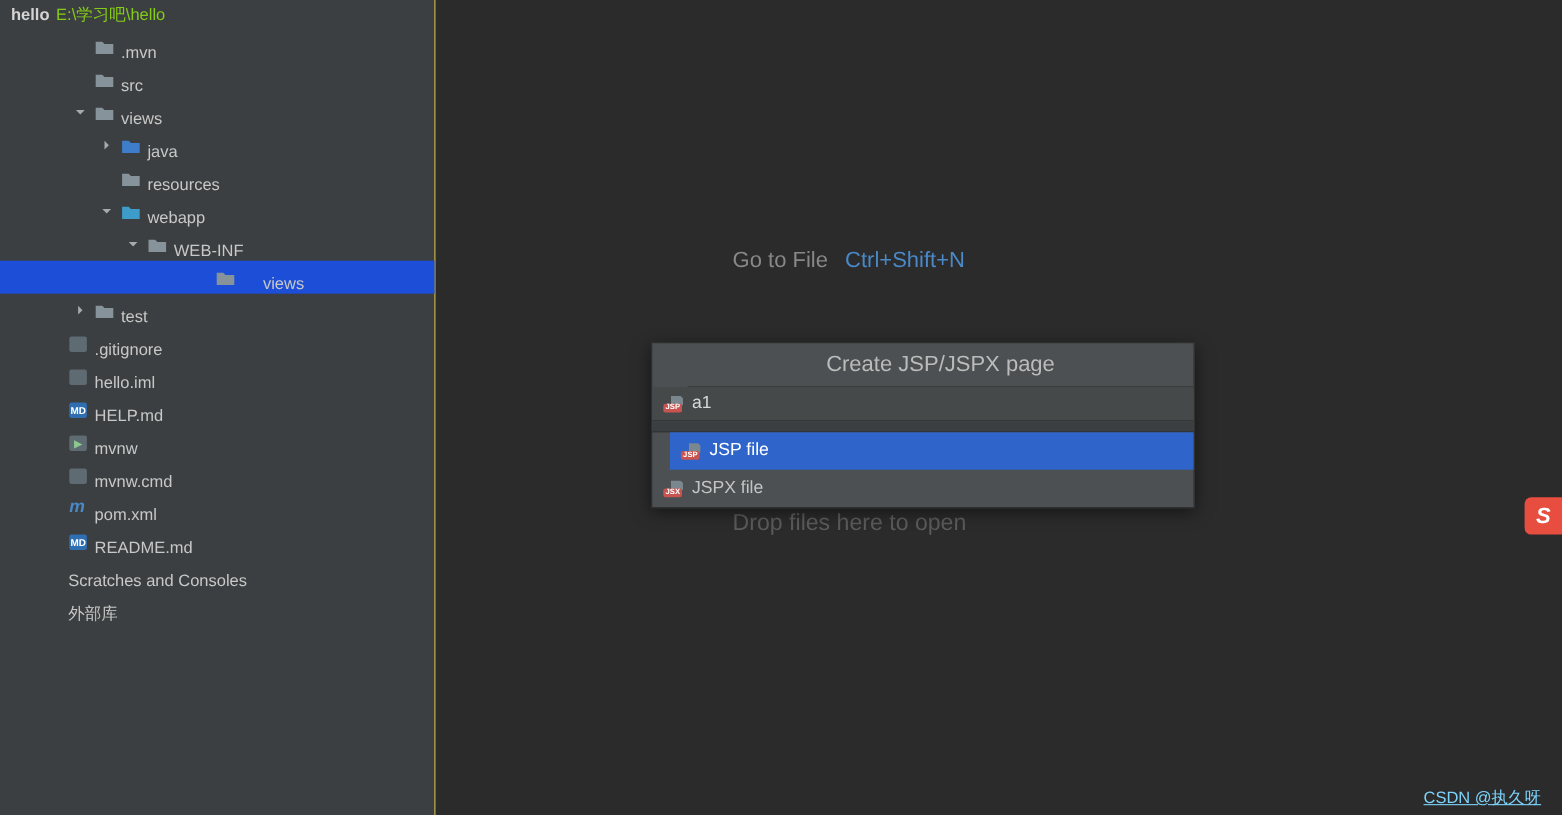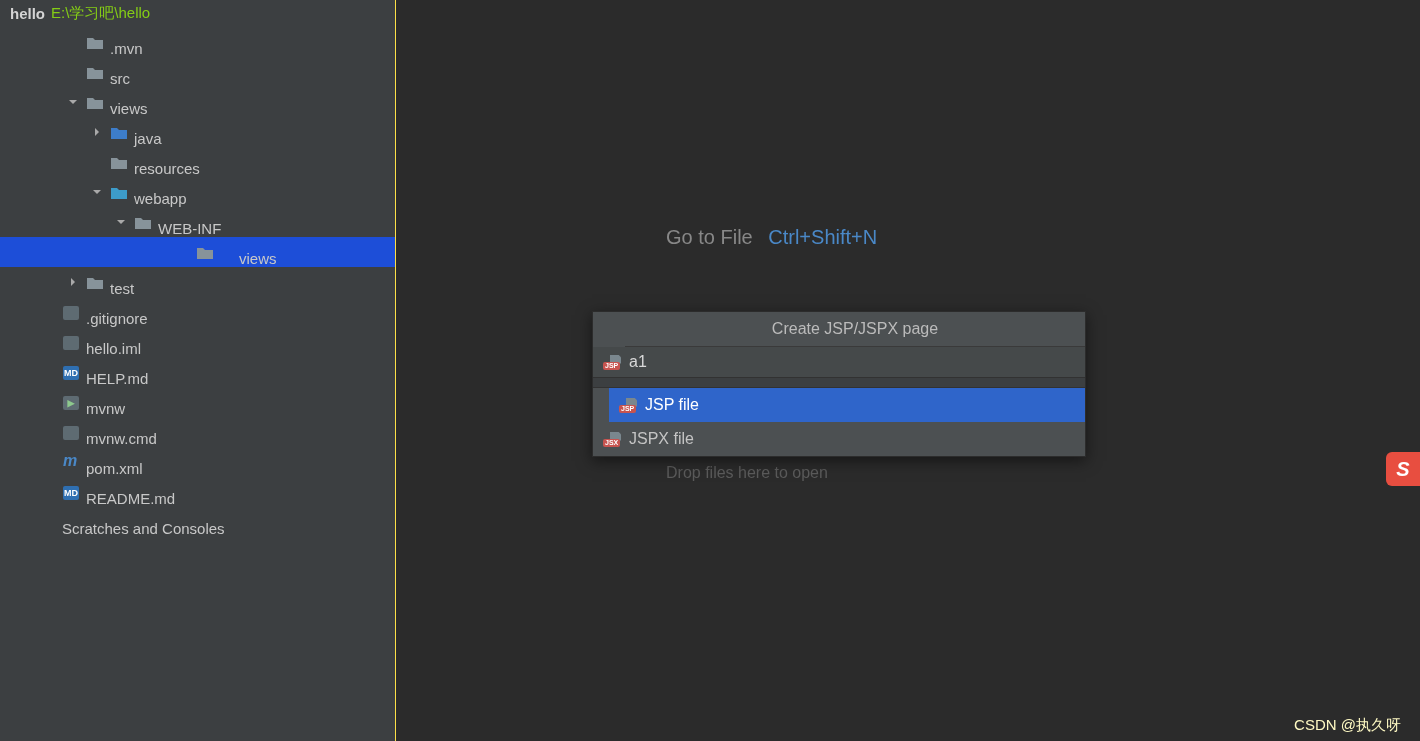--- a/index.html
+++ b/index.html
@@ -67,37 +67,37 @@
       font-size: 20px;
       color: #888888;
     }
     .hint-line { margin-bottom: 26px; }
     .hint-text { color: #888888; }
     .hint-key { color: #4a88c7; margin-left: 10px; }
     .drop-text {
       position: absolute;
       top: 464px;
       left: 270px;
-      font-size: 16px;
+      font-size: 21px;
       color: #5b5b5b;
     }
     .popup {
       position: absolute;
       top: 311px;
       left: 196px;
       width: 494px;
       background: #4c5052;
       border: 1px solid #2c2c2c;
       box-shadow: 0 4px 14px rgba(0,0,0,0.5);
     }
     .popup-title {
       text-align: center;
       padding: 8px;
       color: #bbbbbb;
-      font-size: 16px;
+      font-size: 20px;
       border-bottom: 1px solid #3a3a3a;
       margin-left: 32px;
     }
     .popup-input {
       display: flex;
       align-items: center;
       gap: 8px;
       padding: 6px 10px;
       background: #45494a;
       border-bottom: 1px solid #323232;
@@ -142,22 +142,23 @@
       border-radius: 2px;
       line-height: 8px;
       color: #fff;
     }
     .jsp-badge .jsp { background: #c75450; }
     .jsp-badge .jsx { background: #c75450; }
     .watermark {
       position: absolute;
       bottom: 6px;
       right: 19px;
-      color: #fef9c3;
+      color: #7dd3fc;
       font-size: 15px;
+      text-decoration: underline;
     }
     .side-badge {
       position: absolute;
       top: 452px;
       right: 0;
       width: 34px;
       height: 34px;
       background: #e84e40;
       border-radius: 6px 0 0 6px;
       display: flex;
@@ -344,20 +345,28 @@
         </span>
     <span class="tree-label">README.md</span>
   </div>
       <div class="tree-row">
     <span class="indent" style="width:6px"></span>
     <span class="arrow"></span>
     <span class="folder-icon">
           <span style="width:16px;display:inline-block;"></span>
         </span>
     <span class="tree-label">Scratches and Consoles</span>
+  </div>
+      <div class="tree-row">
+    <span class="indent" style="width:6px"></span>
+    <span class="arrow"></span>
+    <span class="folder-icon">
+          <span style="width:16px;display:inline-block;"></span>
+        </span>
+    <span class="tree-label">外部库</span>
   </div>
     </div>
 </div>
 
 <div class="editor-area">
   <div class="hints">
     <div class="hint-line">
       <span class="hint-text">Go to File</span>
       <span class="hint-key">Ctrl+Shift+N</span>
     </div>

